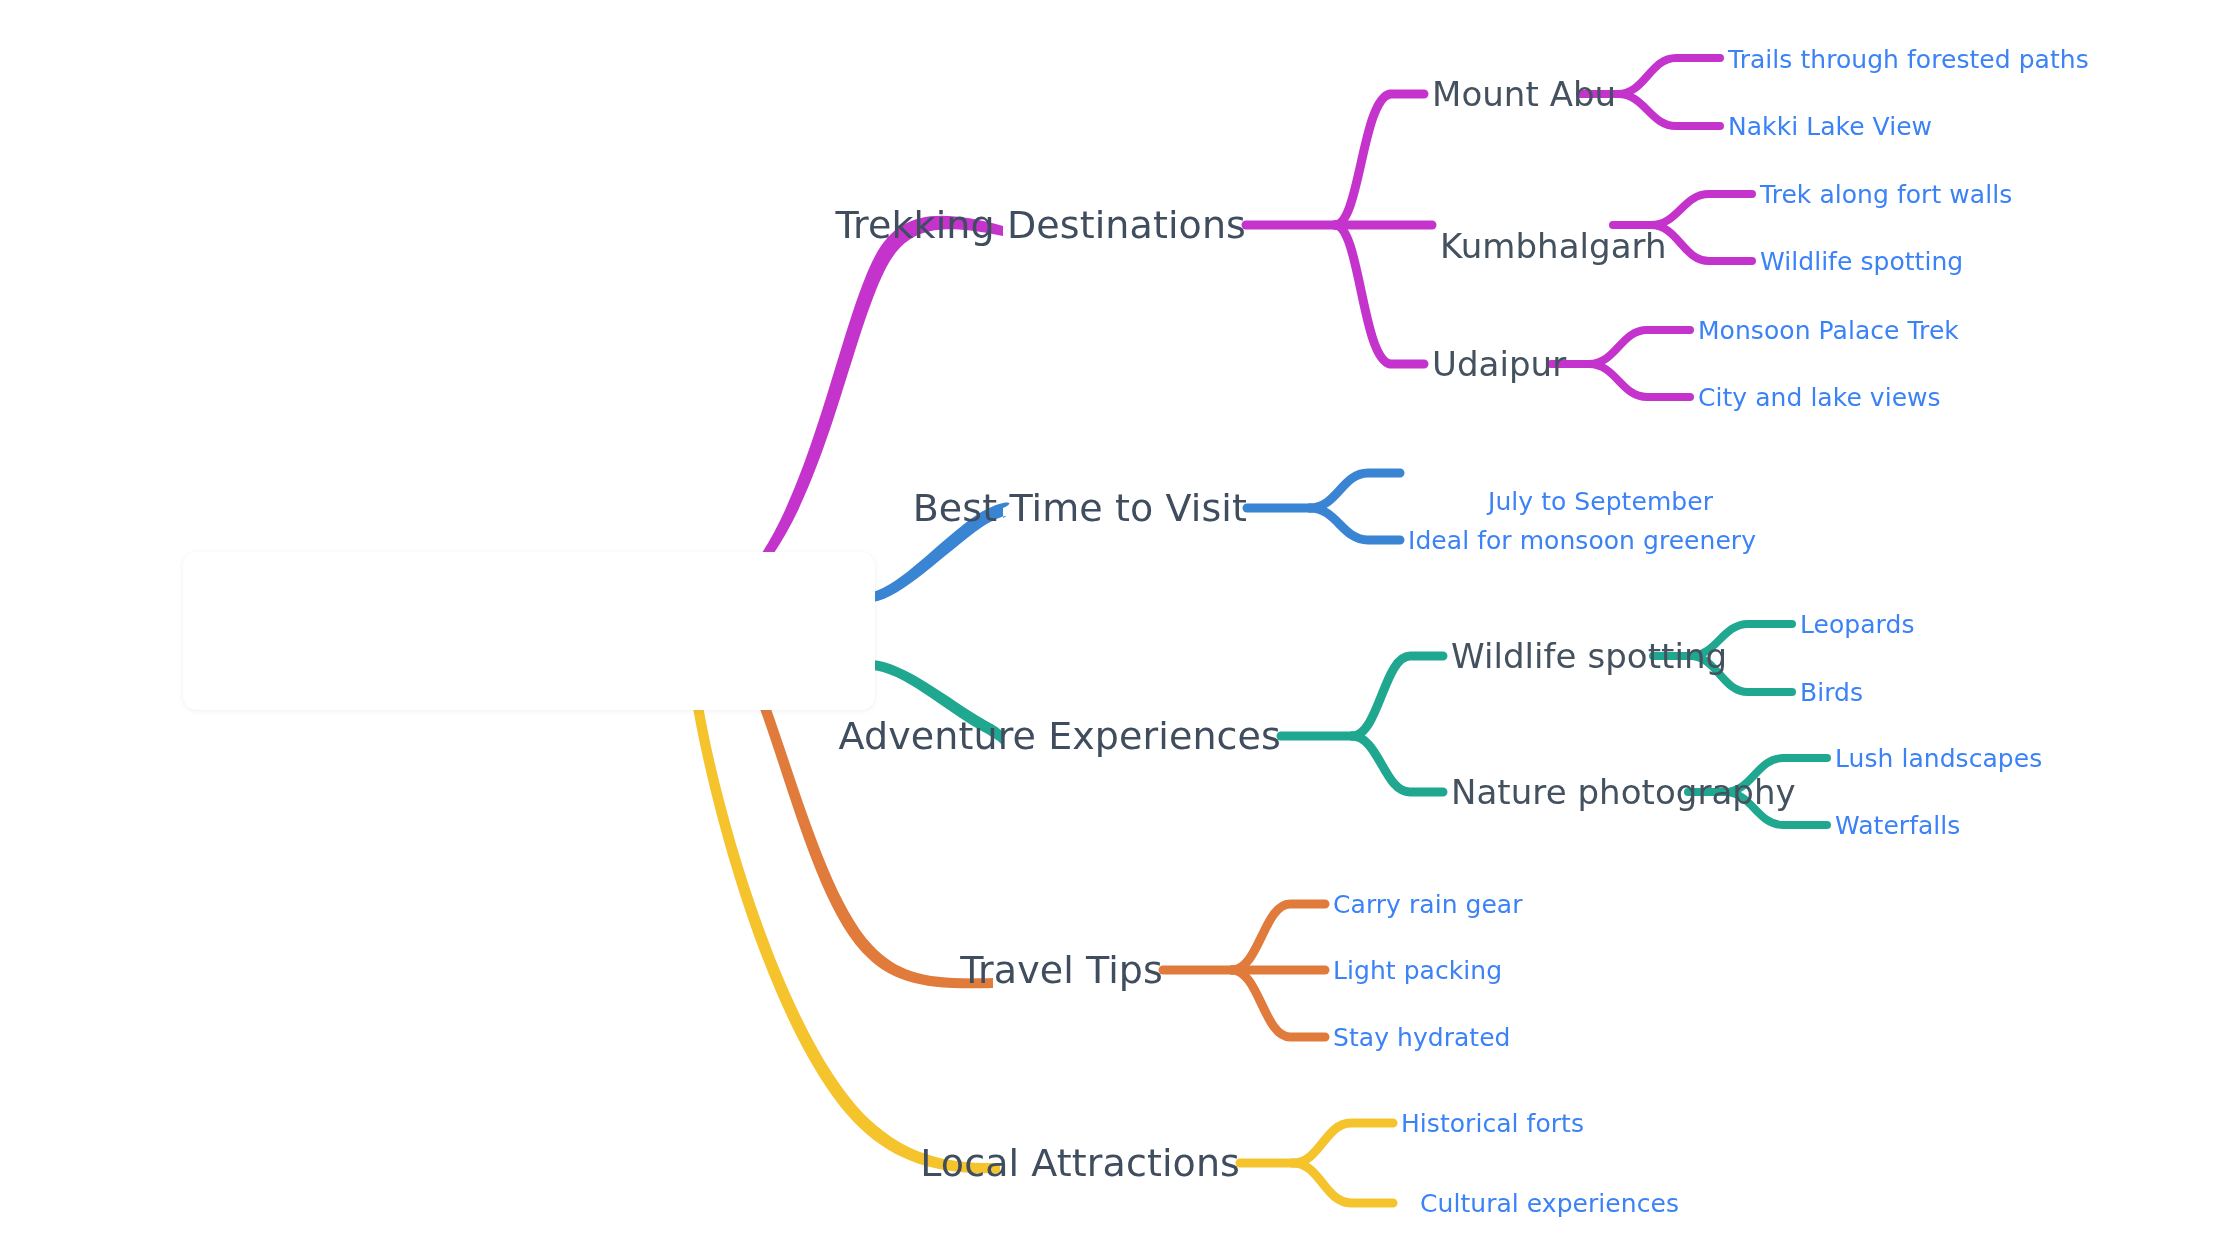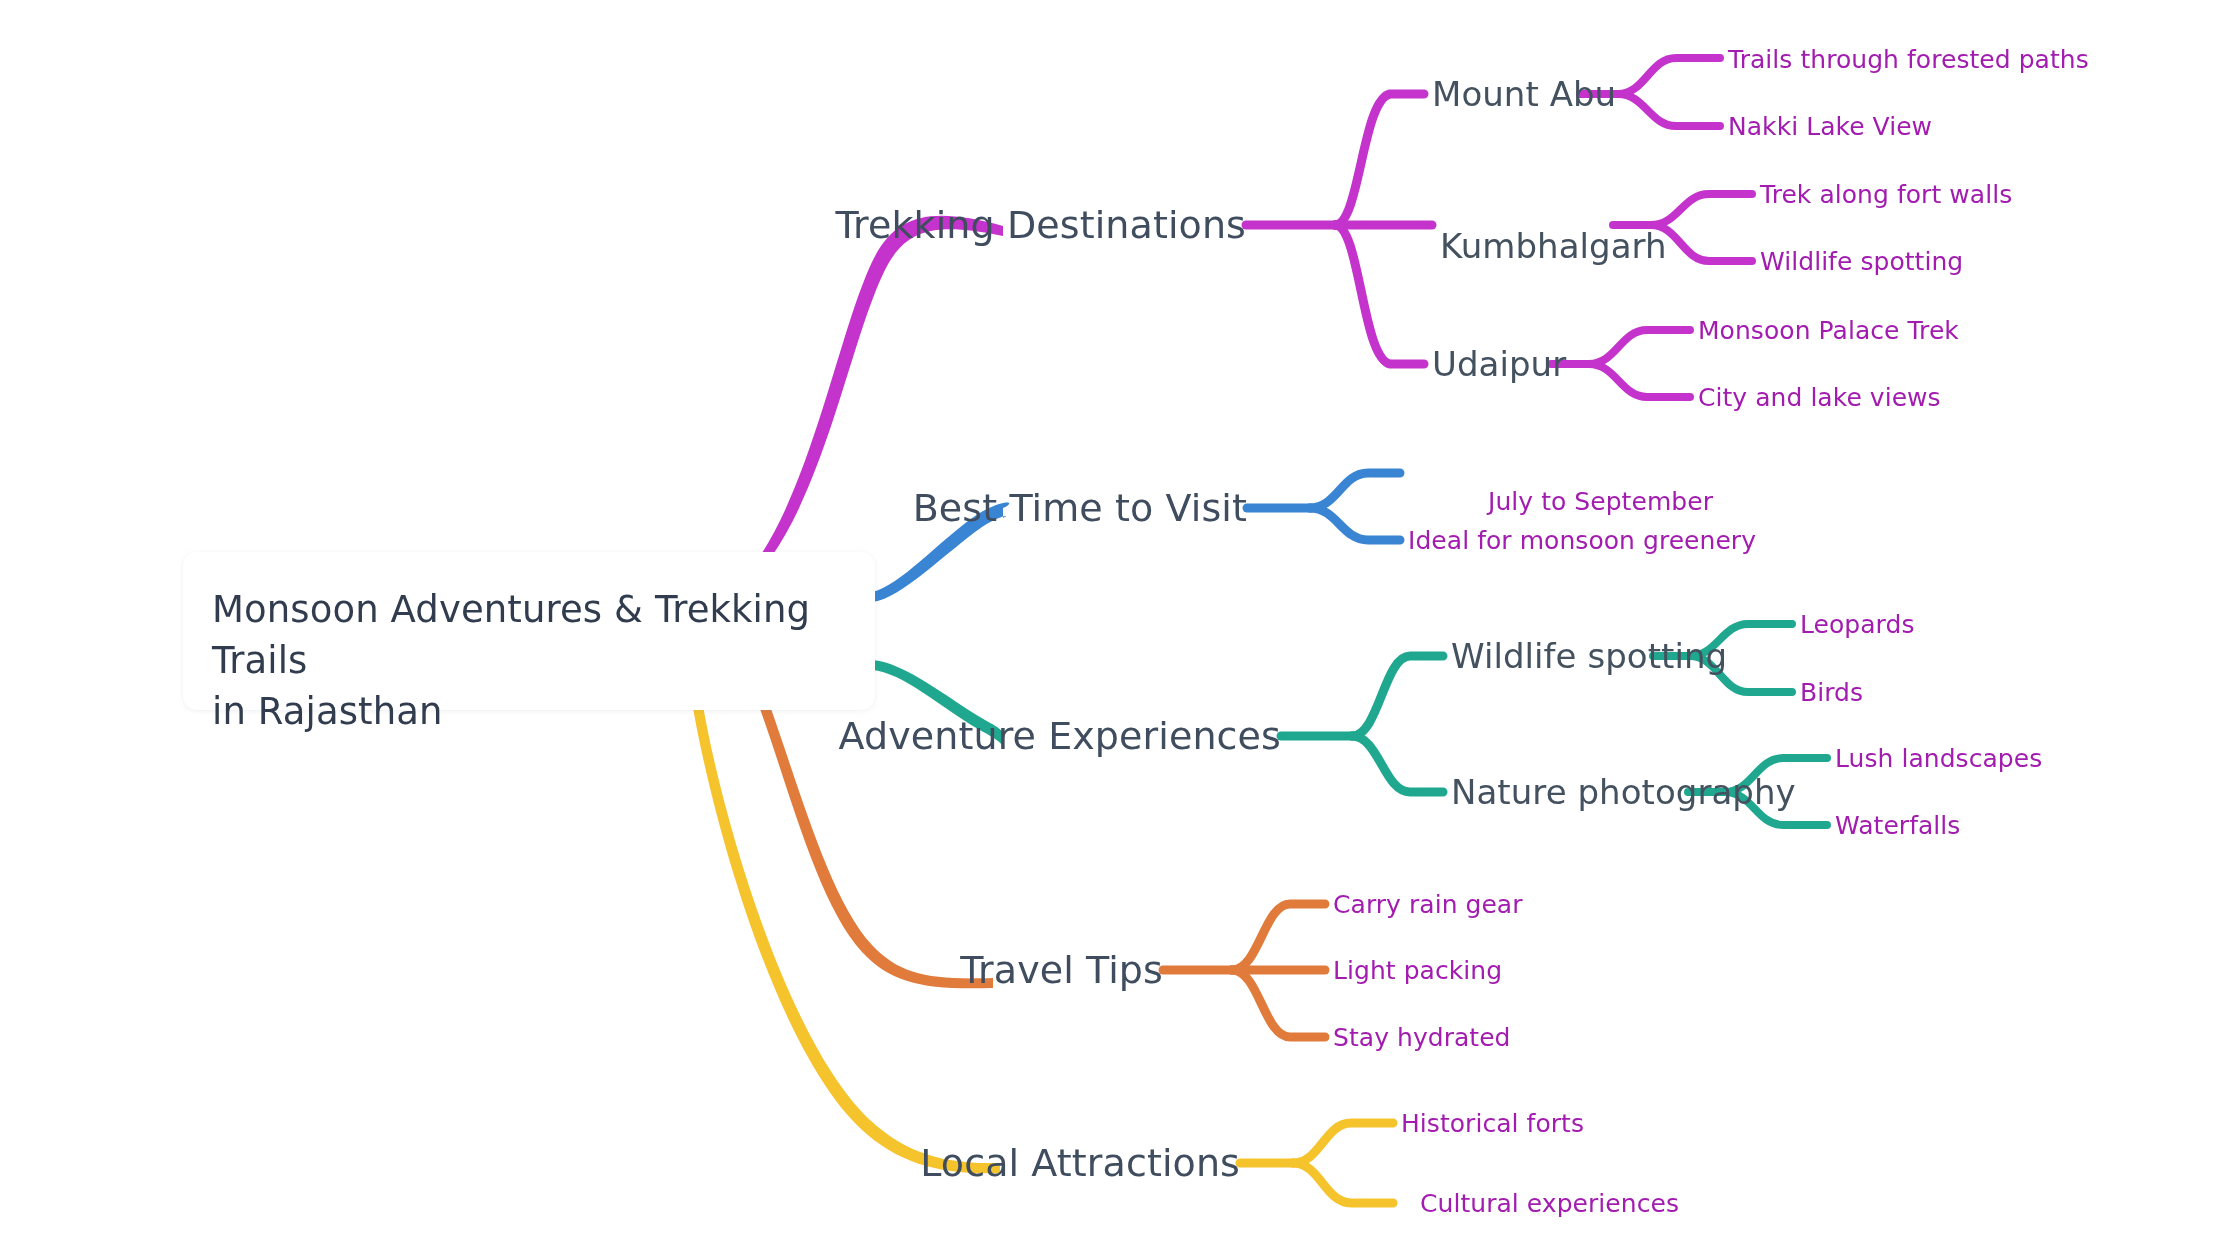--- a/index.html
+++ b/index.html
@@ -65,21 +65,21 @@
   
   .l2 {
     font-size: 34px;
     color: #44515f;
     letter-spacing: 0.05px;
     text-align: right;
   }
   
   .l3 {
     font-size: 25px;
-    color: #a21caf;
+    color: #3b82f6;
     letter-spacing: 0.05px;
   }
   .anchor-right { transform: translate(-100%, -50%); }
   .anchor-left  { transform: translate(0, -50%); }
 </style>
 </head>
 <body>
 
 <div id="mindmap">
 
@@ -164,24 +164,20 @@
                L 1000,1173
                C 945,1175 900,1166 860,1128
                C 778,1050 715,832 693,708 Z"></path>
       <path fill="none" stroke="#f5c32c" stroke-width="9" stroke-linecap="round" d="M 1240,1163 L 1293,1163"></path>
       <path fill="none" stroke="#f5c32c" stroke-width="9" stroke-linecap="round" d="M 1293,1163 C 1320,1163 1325,1123 1351,1123 L 1393,1123"></path>
       <path fill="none" stroke="#f5c32c" stroke-width="9" stroke-linecap="round" d="M 1293,1163 C 1320,1163 1325,1203 1351,1203 L 1393,1203"></path>
     </g>
   </svg>
 
   <div class="root-card"></div>
-  <div class="root-label">
-    <span>Monsoon Adventures &amp; Trekking Trails</span><br>
-    <span>in Rajasthan</span>
-  </div>
 
   <div class="node l1 anchor-right" style="left:1246px; top:225px;">Trekking Destinations</div>
 
   <div class="node l1 anchor-right" style="left:1247px; top:508px;">Best Time to Visit</div>
 
   <div class="node l1 anchor-right" style="left:1281px; top:736px;">Adventure Experiences</div>
 
   <div class="node l1 anchor-right" style="left:1163px; top:970px;">Travel Tips</div>
 
   <div class="node l1 anchor-right" style="left:1240px; top:1163px;">Local Attractions</div>

